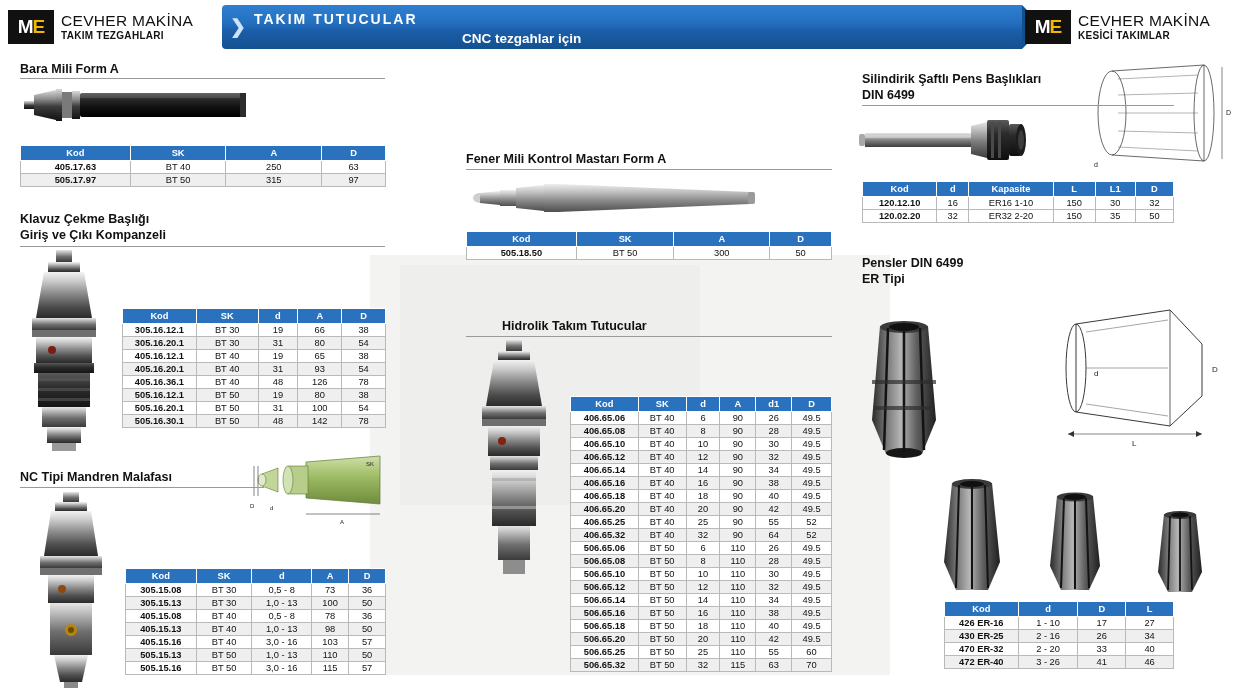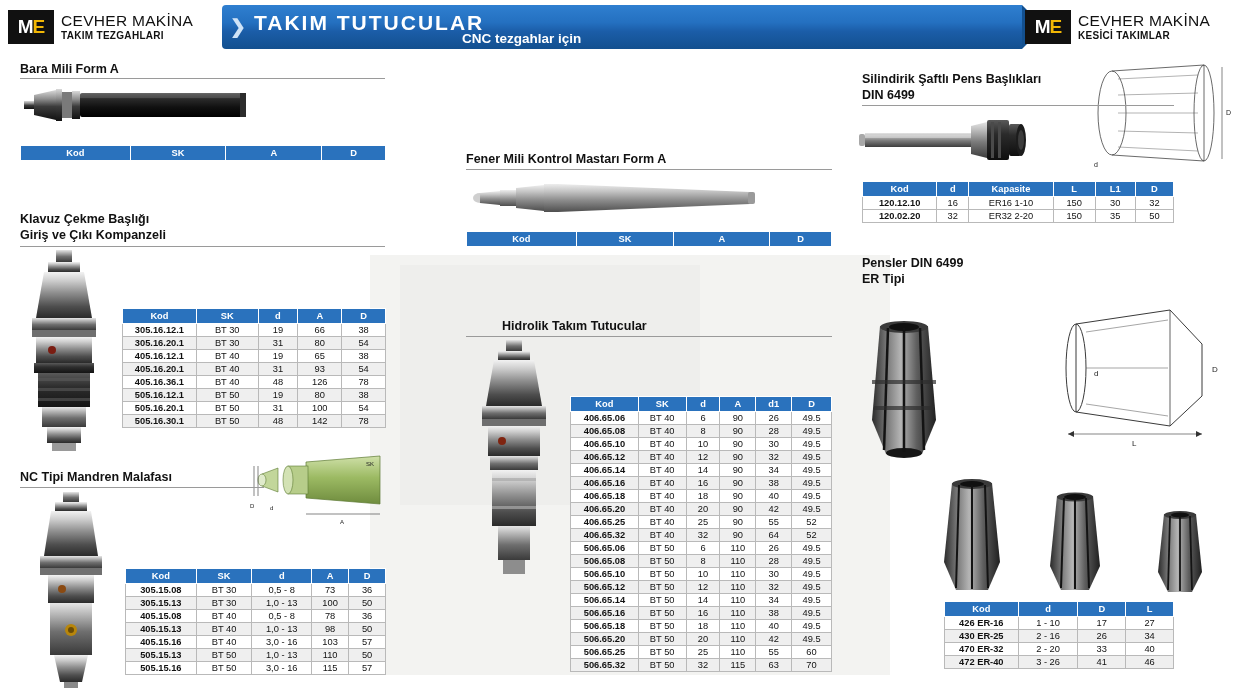--- a/index.html
+++ b/index.html
@@ -88,21 +88,21 @@
     border-top: 22px solid transparent;
     border-bottom: 22px solid transparent;
     border-left: 22px solid #13508f;
   }
   .banner-arrow {
     position: absolute; left: 8px; top: 10px;
     color: #cfe3f7; font-size: 19px; font-weight: bold;
   }
   .banner-title {
     position: absolute; left: 32px; top: 6px;
-    color: #ffffff; font-size: 21px; font-weight: bold;
+    color: #ffffff; font-size: 14px; font-weight: bold;
     letter-spacing: 2px;
   }
   .banner-sub {
     position: absolute; left: 240px; top: 26px;
     color: #ffffff; font-size: 13.5px; font-weight: bold;
     font-style: normal;
   }
   
   .sec-title {
     position: absolute;
@@ -217,20 +217,32 @@
   <table class="spec" style="left:20px; top:145px; width:366px;">
     <thead>
       <tr>
         <th style="width:110px">Kod</th>
         <th style="width:96px">SK</th>
         <th style="width:96px">A</th>
         <th style="width:64px">D</th>
       </tr>
     </thead>
     <tbody>
+      <tr>
+        <td class="kod">405.17.63</td>
+        <td>BT 40</td>
+        <td>250</td>
+        <td>63</td>
+      </tr>
+      <tr class="alt">
+        <td class="kod">505.17.97</td>
+        <td>BT 50</td>
+        <td>315</td>
+        <td>97</td>
+      </tr>
     </tbody>
   </table>
 
   <div class="sec-title" style="left:20px; top:212px;">
     <div>Klavuz Çekme Başlığı</div>
     <div>Giriş ve Çıkı  Kompanzeli</div>
   </div>
   <div class="rule" style="left:20px; top:246px; width:365px;"></div>
 
   <svg class="art" style="left:14px; top:248px;" width="115" height="205" viewBox="0 0 115 205">
@@ -468,20 +480,26 @@
   <table class="spec" style="left:466px; top:231px; width:366px;">
     <thead>
       <tr>
         <th style="width:110px">Kod</th>
         <th style="width:98px">SK</th>
         <th style="width:96px">A</th>
         <th style="width:62px">D</th>
       </tr>
     </thead>
     <tbody id="tb-fener">
+        <tr>
+          <td class="kod">505.18.50</td>
+          <td>BT 50</td>
+          <td>300</td>
+          <td>50</td>
+        </tr>
       </tbody>
   </table>
 
   <div class="sec-title" style="left:466px; top:319px;margin-left:36px;">Hidrolik Takım Tutucular</div>
   <div class="rule" style="left:466px; top:336px; width:366px;"></div>
 
   <svg class="art" style="left:462px; top:338px;" width="115" height="240" viewBox="0 0 115 240">
     <rect x="44" y="2" width="16" height="11" fill="url(#gSteel2)"></rect>
     <rect x="36" y="13" width="32" height="9" fill="url(#gSteel)"></rect>
     <polygon points="32,22 72,22 80,68 24,68" fill="url(#gSteel)"></polygon>

